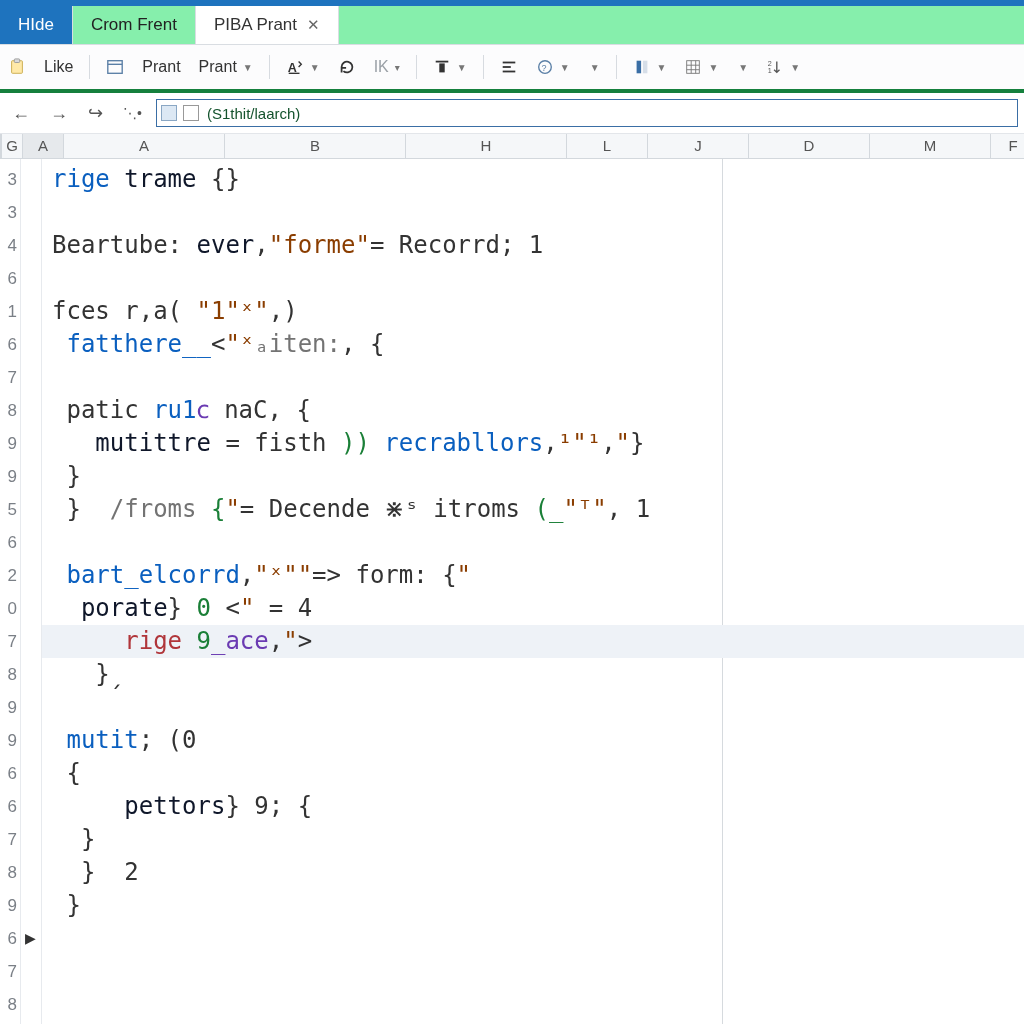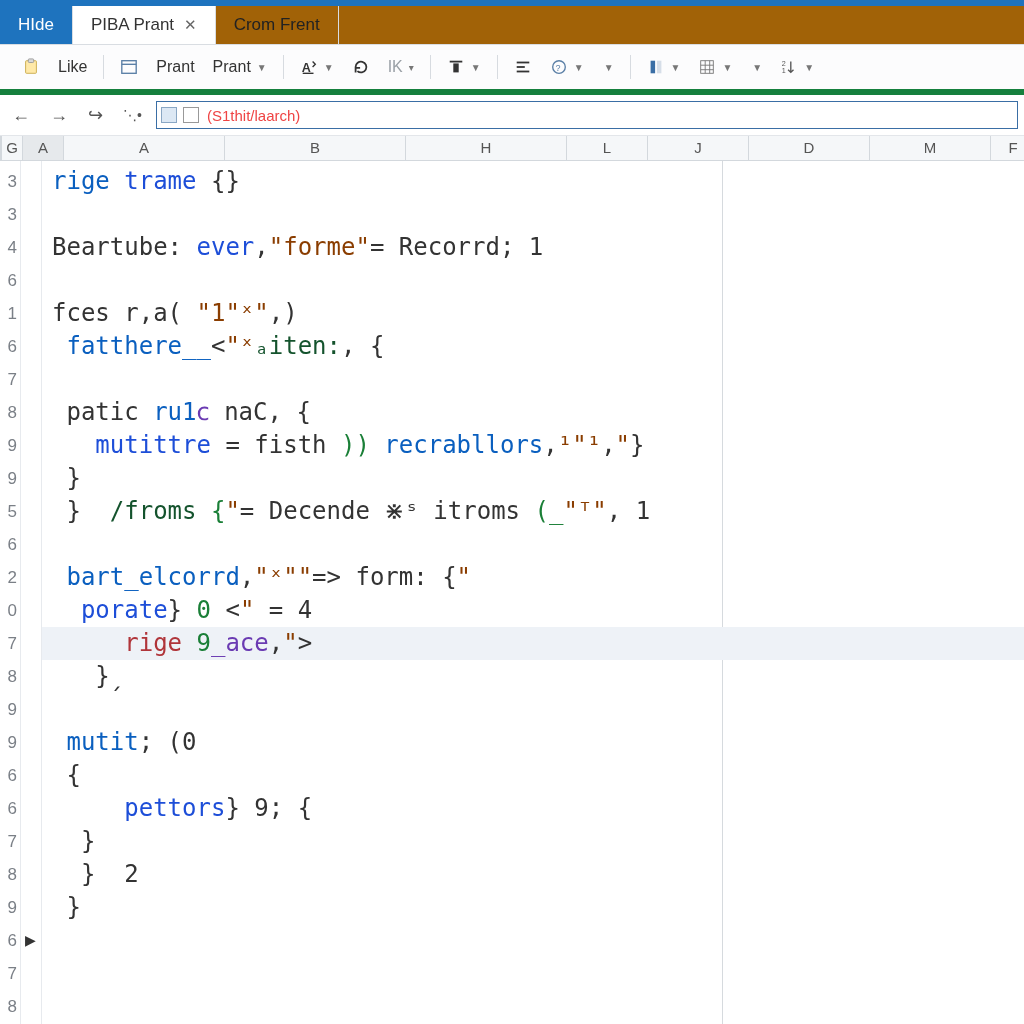--- a/index.html
+++ b/index.html
@@ -1,69 +1,69 @@
 <!DOCTYPE html>
 <html><head>
 <meta charset="utf-8">
 <style>
   html,body{margin:0;padding:0;width:1024px;height:1024px;font-family:"Segoe UI",Arial,sans-serif;background:#fff;color:#222;overflow:hidden}
   .topbar{height:6px;background:#1e73be}
-  .tabs{display:flex;align-items:stretch;height:38px;background:#a16207;border-bottom:1px solid #d9dde2}
+  .tabs{display:flex;align-items:stretch;height:38px;background:#86efac;border-bottom:1px solid #d9dde2}
   .tab{display:flex;align-items:center;padding:0 18px;font-size:17px;border-right:1px solid #d9dde2;cursor:default;user-select:none}
   .tab.primary{background:#1e73be;color:#fff}
   .tab.active{background:#fff;color:#333}
   .tab .close{margin-left:10px;font-size:15px;color:#666}
-  .toolbar{display:flex;align-items:center;height:40px;padding:2px 16px;background:#fcfcfd;border-bottom:6px solid #15803d;gap:6px;font-size:16px;color:#333}
+  .toolbar{display:flex;align-items:center;height:40px;padding:2px 2px;background:#fcfcfd;border-bottom:4px solid #15803d;gap:6px;font-size:16px;color:#333}
   .tbtn{display:flex;align-items:center;gap:4px;padding:3px 6px;border-radius:3px}
   .tbtn .dd{font-size:10px;color:#777;margin-left:2px}
   .icon{display:inline-block;width:18px;height:18px}
   .sep{width:1px;height:24px;background:#d7dbe0;margin:0 4px}
   .navrow{display:flex;align-items:center;height:36px;padding:2px 6px;background:#fff;border-bottom:1px solid #e3e6ea;gap:8px}
   .navbtn{font-size:18px;color:#555;padding:2px 6px}
   .addrbox{flex:1;display:flex;align-items:center;height:26px;border:1px solid #3a6ea5;background:#fff;padding:0 4px;gap:6px}
-  .addrbox input{flex:1;border:none;outline:none;font-size:15px;color:#ef4444;background:transparent}
+  .addrbox input{flex:1;border:none;outline:none;font-size:15px;color:#14532d;background:transparent}
   .colhead{display:flex;height:24px;background:#f5f7f9;border-bottom:1px solid #d3d8dd}
   .colhead .gut{width:20px;border-right:1px solid #d3d8dd}
   .colhead .lng{width:20px;border-right:1px solid #d3d8dd;background:#eef1f4}
   .colhead .col{flex:0 0 auto;text-align:center;font-size:15px;color:#555;border-right:1px solid #d3d8dd;line-height:24px}
   .colhead .col.active{background:#e6e9ec}
   .body{display:flex;height:calc(1024px - 6px - 38px - 44px - 38px - 24px)}
   .gutter{width:20px;background:#fff;border-right:1px solid #e7eaee;text-align:right;padding-top:4px;font-size:17px;color:#7a7f86;line-height:33px}
   .gutter div{padding-right:3px}
   .lngut{width:20px;background:#fff;border-right:1px solid #e7eaee;position:relative}
   .fold{position:absolute;left:4px;font-size:14px;color:#333}
   .editor{flex:1;position:relative;font-family:Consolas,Menlo,monospace;font-size:24px;line-height:33px;padding:4px 0 0 10px;white-space:pre}
   .hl-line{position:absolute;left:0;right:0;height:33px;background:#eef2f7;z-index:0}
   .codeline{position:relative;z-index:1}
   .vline{position:absolute;top:0;bottom:0;width:1px;background:#d6dade;z-index:0}
   .kw{color:#0a5fbf}
-  .br{color:#1d4ed8}
+  .br{color:#0f172a}
   .st{color:#8a3d00}
   .nm{color:#1a7f37}
   .fn{color:#6a3ab2}
-  .cm{color:#14532d}
+  .cm{color:#737373}
   .op{color:#333}
   .wr{color:#b0353a}
   .addr-ic{width:14px;height:14px;border:1px solid #8aa7c4}
 </style>
 </head>
 <body>
 
 <div class="topbar"></div>
 
 <div class="tabs">
   <div class="tab primary">
     <span>HIde</span>
   </div>
+  <div class="tab">
+    <span>Crom Frent</span>
+  </div>
   <div class="tab active">
     <span>PIBA Prant</span>
     <span class="close">✕</span>
-  </div>
-  <div class="tab">
-    <span>Crom Frent</span>
   </div>
 </div>
 
 <div class="toolbar">
   <div class="tbtn">
     <svg class="icon" viewBox="0 0 20 20">
         <rect x="4" y="3" width="12" height="14" rx="1" fill="#ffe9a8" stroke="#c7a94a"></rect>
         <rect x="7" y="1" width="6" height="4" rx="1" fill="#d9d9d9" stroke="#999"></rect>
       </svg>
   </div>

